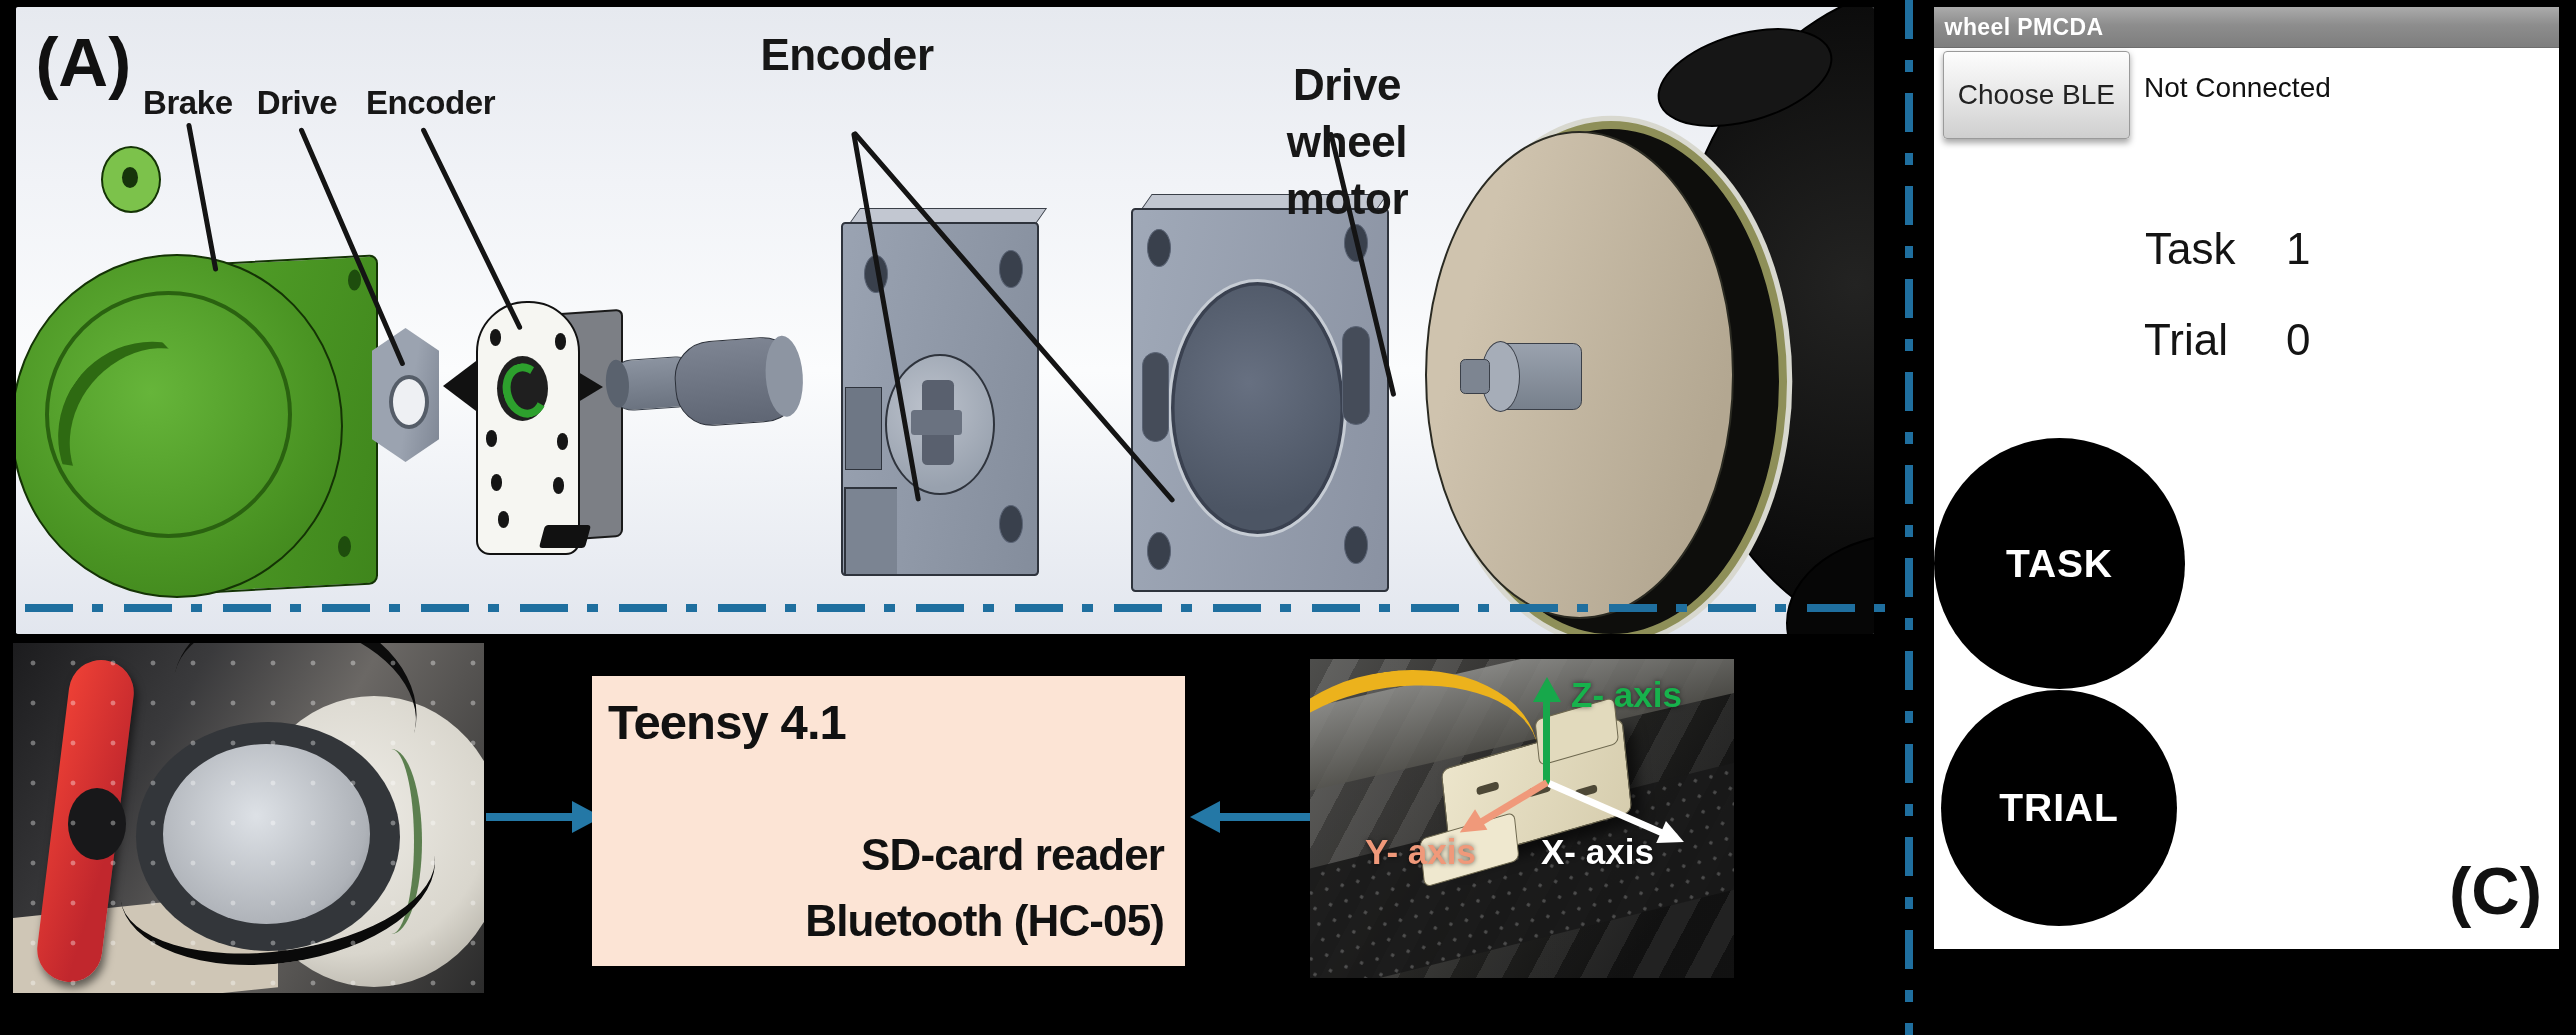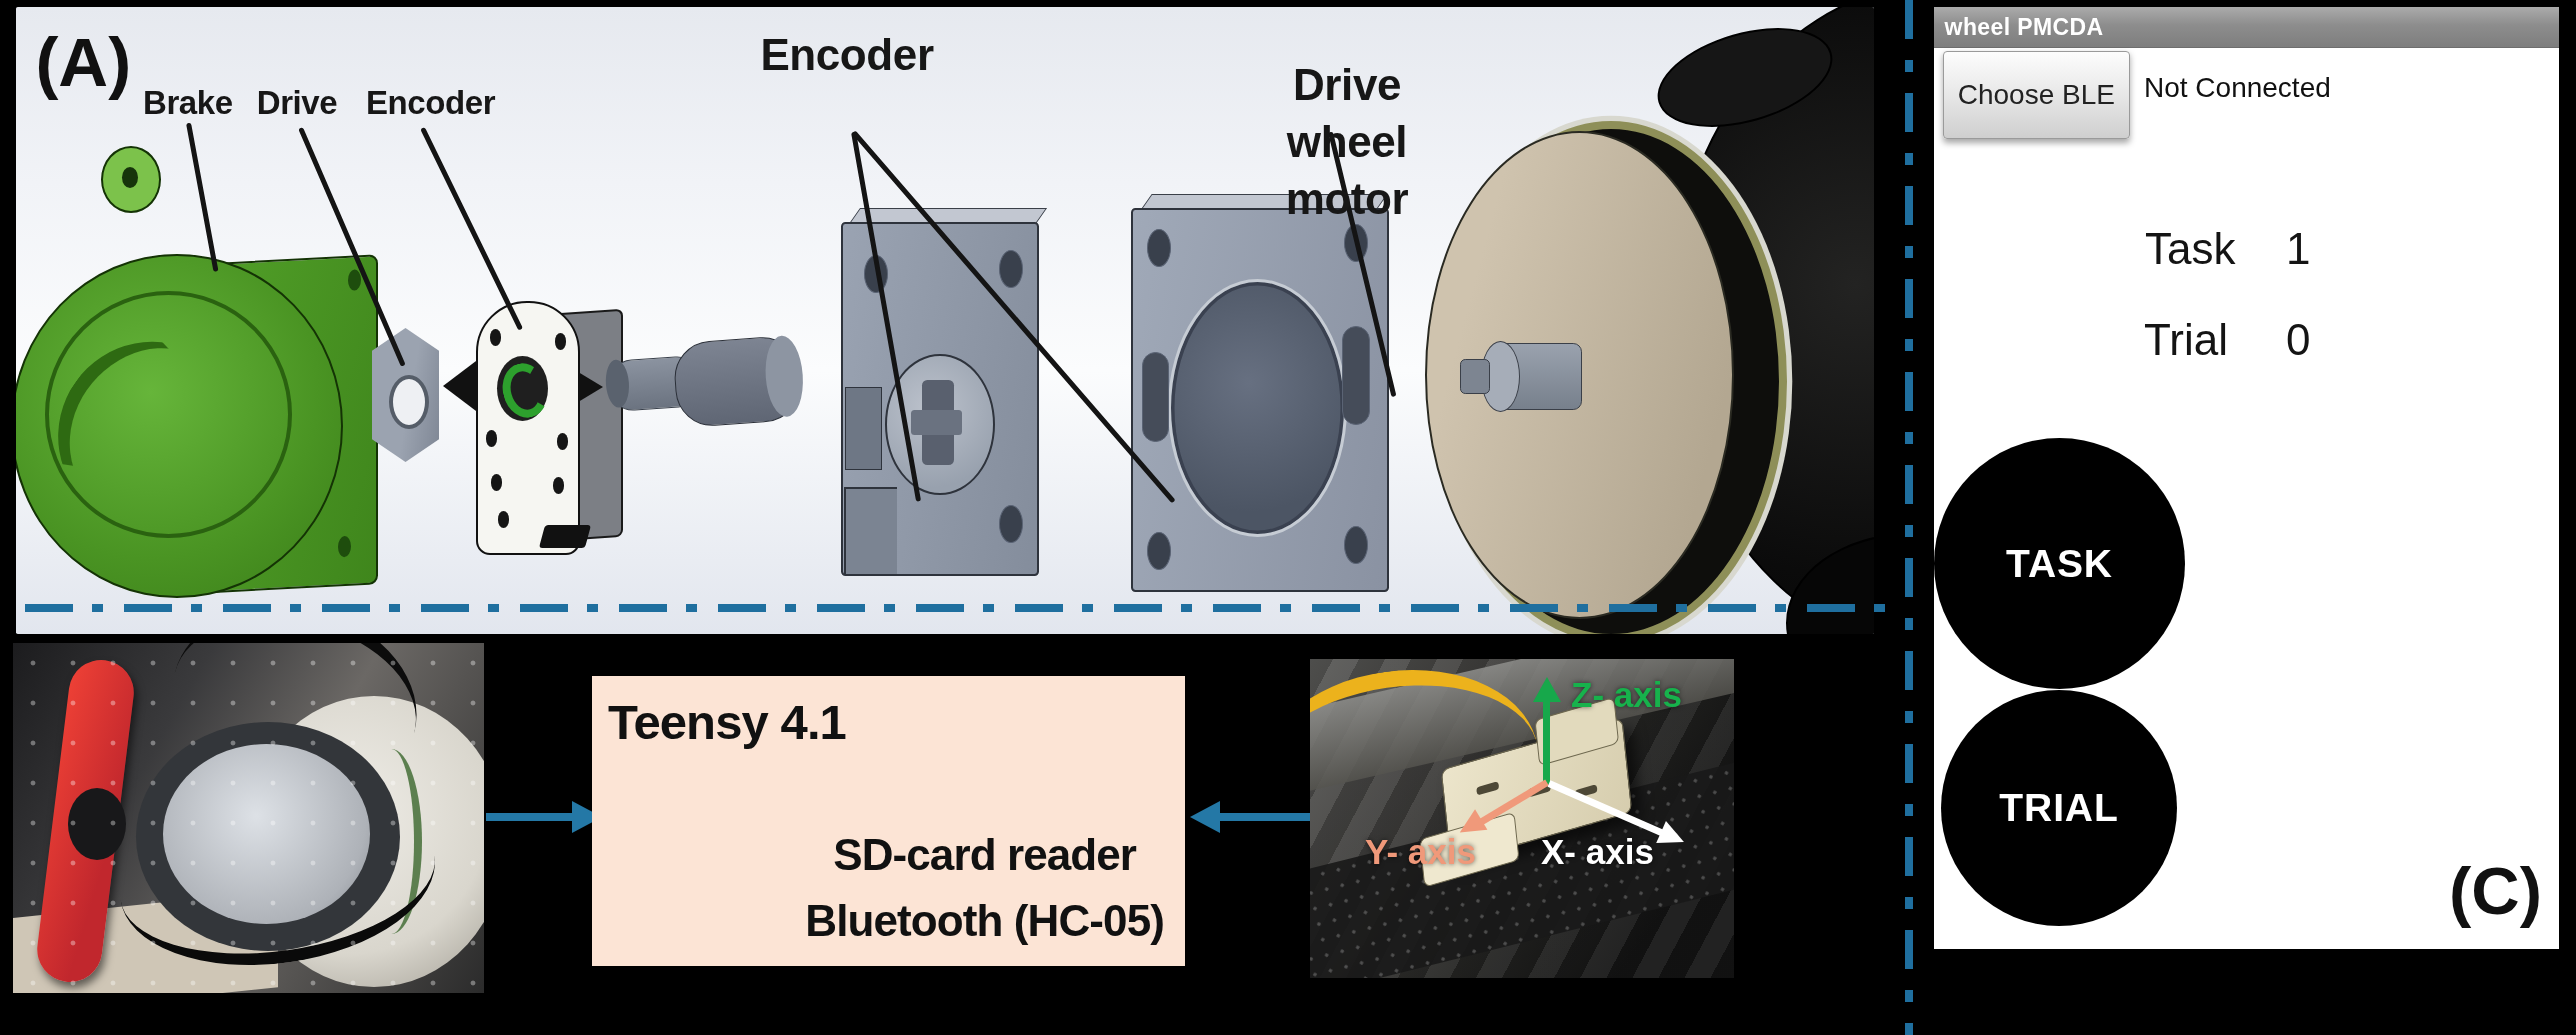--- a/index.html
+++ b/index.html
@@ -107,21 +107,21 @@
   #photo1 .pivot{left:55px;top:145px;width:58px;height:72px;border-radius:50%;background:#18181a;}
   #photo1 .dots{left:0;top:0;right:0;bottom:0;opacity:.45;
     background-image:radial-gradient(rgba(255,255,255,.8) 2px,transparent 2.8px);background-size:40px 40px;}
 
   .flow-line{height:8px;background:#2478a6;}
   .flow-head-r{width:0;height:0;border-left:30px solid #2478a6;border-top:16px solid transparent;border-bottom:16px solid transparent;}
   .flow-head-l{width:0;height:0;border-right:30px solid #2478a6;border-top:16px solid transparent;border-bottom:16px solid transparent;}
 
   #teensy-box{left:592px;top:676px;width:593px;height:290px;background:#fce4d5;}
   #teensy-title{left:16px;top:17.6px;font-size:49px;font-weight:800;color:#111;letter-spacing:-0.9px;}
-  #teensy-lines{right:21px;bottom:12.3px;text-align:center;font-size:44px;font-weight:800;color:#111;line-height:1.5;letter-spacing:-0.9px;}
+  #teensy-lines{right:21px;bottom:12.3px;text-align:right;font-size:44px;font-weight:800;color:#111;line-height:1.5;letter-spacing:-0.9px;}
 
   #photo2{left:1310px;top:659px;width:424px;height:319px;overflow:hidden;
     background:linear-gradient(125deg,#5a5a58 0%,#3f3e3c 30%,#262624 55%,#141414 82%);}
   #photo2 .stripes{left:-53px;top:-53px;right:-53px;bottom:-53px;opacity:.5;
     background:repeating-linear-gradient(118deg,rgba(255,255,255,.12) 0 23px,rgba(0,0,0,.28) 23px 46px);}
   #photo2 .band-light{left:-53px;top:-3.5px;width:563px;height:81px;background:linear-gradient(#8f8f8c,#55544f);transform:rotate(-13deg);opacity:.85;}
   #photo2 .band-dark{left:-53px;top:150px;width:599px;height:123px;background:#191919;transform:rotate(-14deg);opacity:.9;
     background-image:radial-gradient(rgba(255,255,255,.25) 1.4px,transparent 2.1px);background-size:16px 16px;}
   #photo2 .cable-y{left:-53px;top:12.3px;width:282px;height:176px;border-top:16px solid #ecb21c;border-radius:50%;transform:rotate(-8deg);}
   #photo2 .imu{left:132px;top:85px;width:187px;height:92px;background:linear-gradient(120deg,#ece5cb,#d6cdae);

